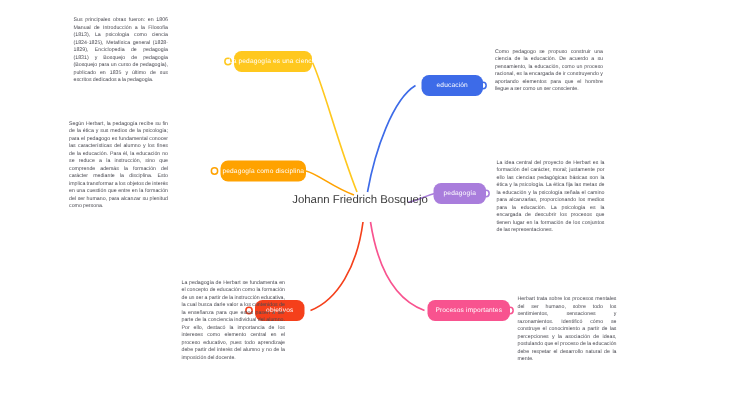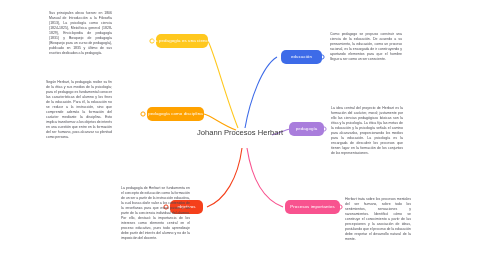--- a/index.html
+++ b/index.html
@@ -63,21 +63,21 @@
     <path d="M 247 148 C 252 180 264 200 283 207" fill="none" stroke="#F8538F" stroke-width="1.1"></path>
 
     <circle cx="152" cy="41" r="2.1" fill="#fff" stroke="#FFC81E" stroke-width="1"></circle>
     <circle cx="143" cy="114" r="2.1" fill="#fff" stroke="#FFA200" stroke-width="1"></circle>
     <circle cx="322" cy="57" r="2.1" fill="#fff" stroke="#3D6BE8" stroke-width="1"></circle>
     <circle cx="324" cy="129" r="2.1" fill="#fff" stroke="#A97DDC" stroke-width="1"></circle>
     <circle cx="166" cy="207" r="2.1" fill="#fff" stroke="#F5401B" stroke-width="1"></circle>
     <circle cx="340" cy="207" r="2.1" fill="#fff" stroke="#F8538F" stroke-width="1"></circle>
   </svg>
 
-  <div class="center" style="left:192px;top:128px;">Johann Procesos Herbart</div>
+  <div class="center" style="left:192px;top:128px;">Johann Friedrich Bosquejo</div>
 
   <div class="node" style="left:156px;top:34px;width:52px;height:14px;background:#FFC81E;">
     <span>La pedagogía es una ciencia</span>
   </div>
 
   <div class="node" style="left:147px;top:107px;width:57px;height:14px;background:#FFA200;">
     <span>pedagogía como disciplina</span>
   </div>
 
   <div class="node" style="left:281px;top:50px;width:41px;height:14px;background:#3D6BE8;">

